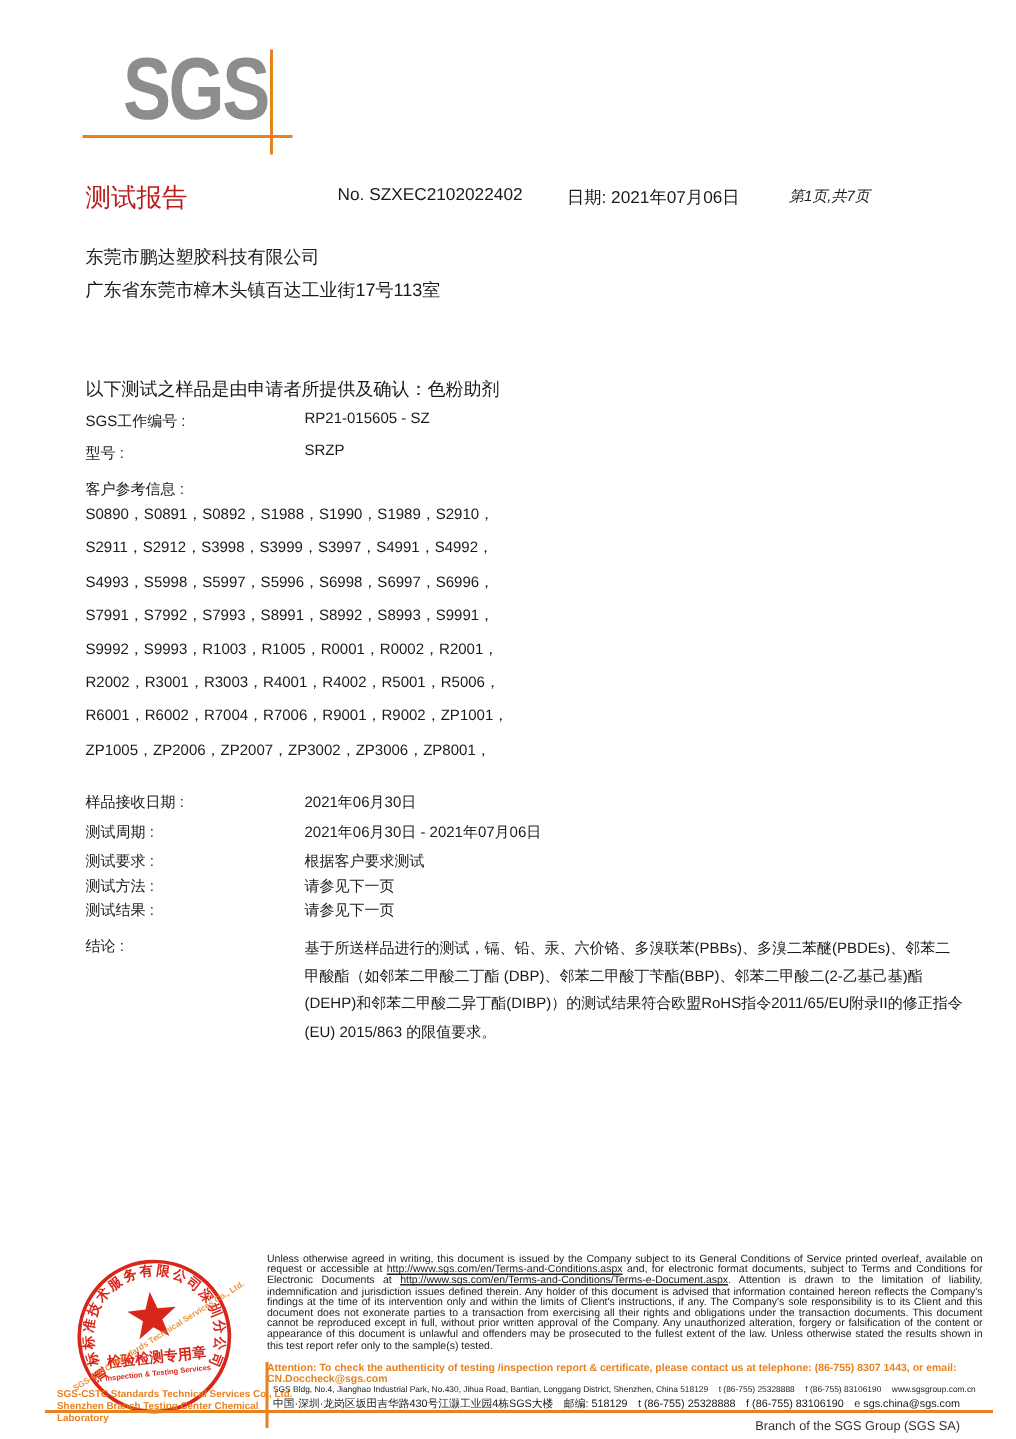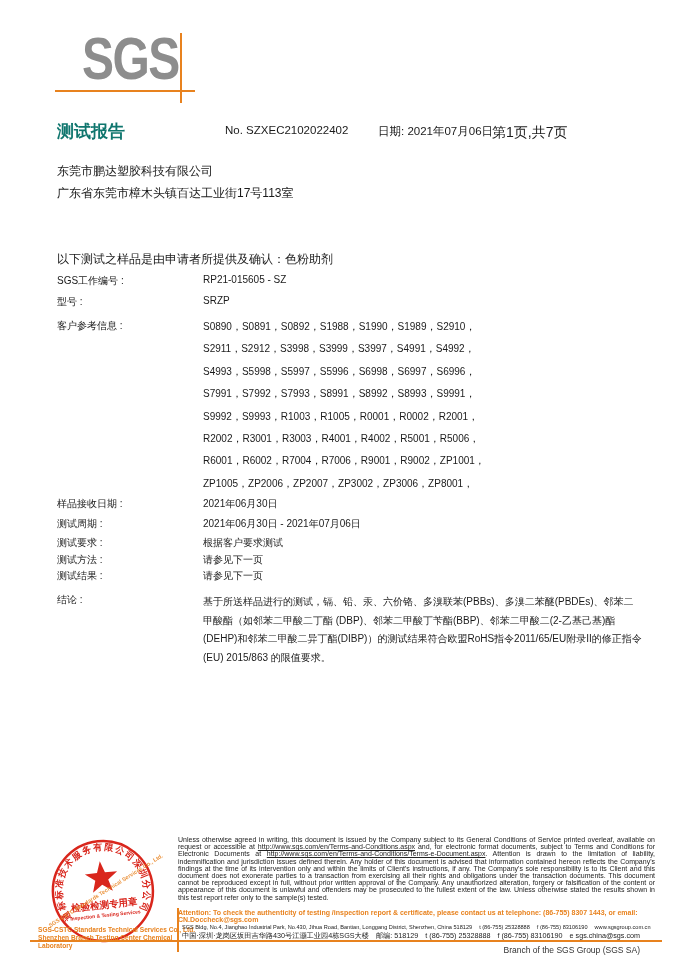--- a/index.html
+++ b/index.html
@@ -12,24 +12,24 @@
   
   .logo-text {
     position:absolute; left:82px; top:30px;
     font-size:60px; font-weight:bold; color:#8d8d8d; letter-spacing:-2px;
     transform:scale(0.80,0.98); transform-origin:left top; line-height:1;
   }
   .logo-hline { position:absolute; left:55px; top:90px; width:140px; height:2px; background:#e8821e; }
   .logo-vline { position:absolute; left:180px; top:33px; width:2px; height:70px; background:#e8821e; }
 
   
-  .title { position:absolute; left:57px; top:120px; font-size:17px; font-weight:bold; color:#0f766e; }
+  .title { position:absolute; left:57px; top:120px; font-size:17px; font-weight:normal; color:#b91c1c; }
   .report-no { position:absolute; left:225px; top:124px; font-size:11.5px; }
   .report-date { position:absolute; left:378px; top:124px; font-size:11.5px; }
-  .report-pages { position:absolute; left:492px; top:124px; font-size:14px; }
+  .report-pages { position:absolute; left:526px; top:124px; font-size:10px;font-style:italic; }
 
   
   .applicant { position:absolute; left:57px; top:160px; font-size:12px; line-height:22px; }
 
   
   .intro { position:absolute; left:57px; top:251px; font-size:12px; }
 
   
   .fields { position:absolute; left:57px; top:274px; width:586px; font-size:10px; }
   .row { display:flex; align-items:flex-start; }
@@ -90,21 +90,21 @@
 
   <div class="fields">
     <div class="row mb7">
       <div class="lbl">SGS工作编号 :</div>
       <div class="val">RP21-015605 - SZ</div>
     </div>
     <div class="row mb7">
       <div class="lbl">型号 :</div>
       <div class="val">SRZP</div>
     </div>
-    <div class="row" style="margin-bottom:2px;">
+    <div class="row" style="margin-bottom:16px;flex-direction:column;">
       <div class="lbl" style="padding-top:3px;">客户参考信息 :</div>
       <div class="val">
         <div class="refline">S0890，S0891，S0892，S1988，S1990，S1989，S2910，</div>
         <div class="refline">S2911，S2912，S3998，S3999，S3997，S4991，S4992，</div>
         <div class="refline">S4993，S5998，S5997，S5996，S6998，S6997，S6996，</div>
         <div class="refline">S7991，S7992，S7993，S8991，S8992，S8993，S9991，</div>
         <div class="refline">S9992，S9993，R1003，R1005，R0001，R0002，R2001，</div>
         <div class="refline">R2002，R3001，R3003，R4001，R4002，R5001，R5006，</div>
         <div class="refline">R6001，R6002，R7004，R7006，R9001，R9002，ZP1001，</div>
         <div class="refline">ZP1005，ZP2006，ZP2007，ZP3002，ZP3006，ZP8001，</div>

